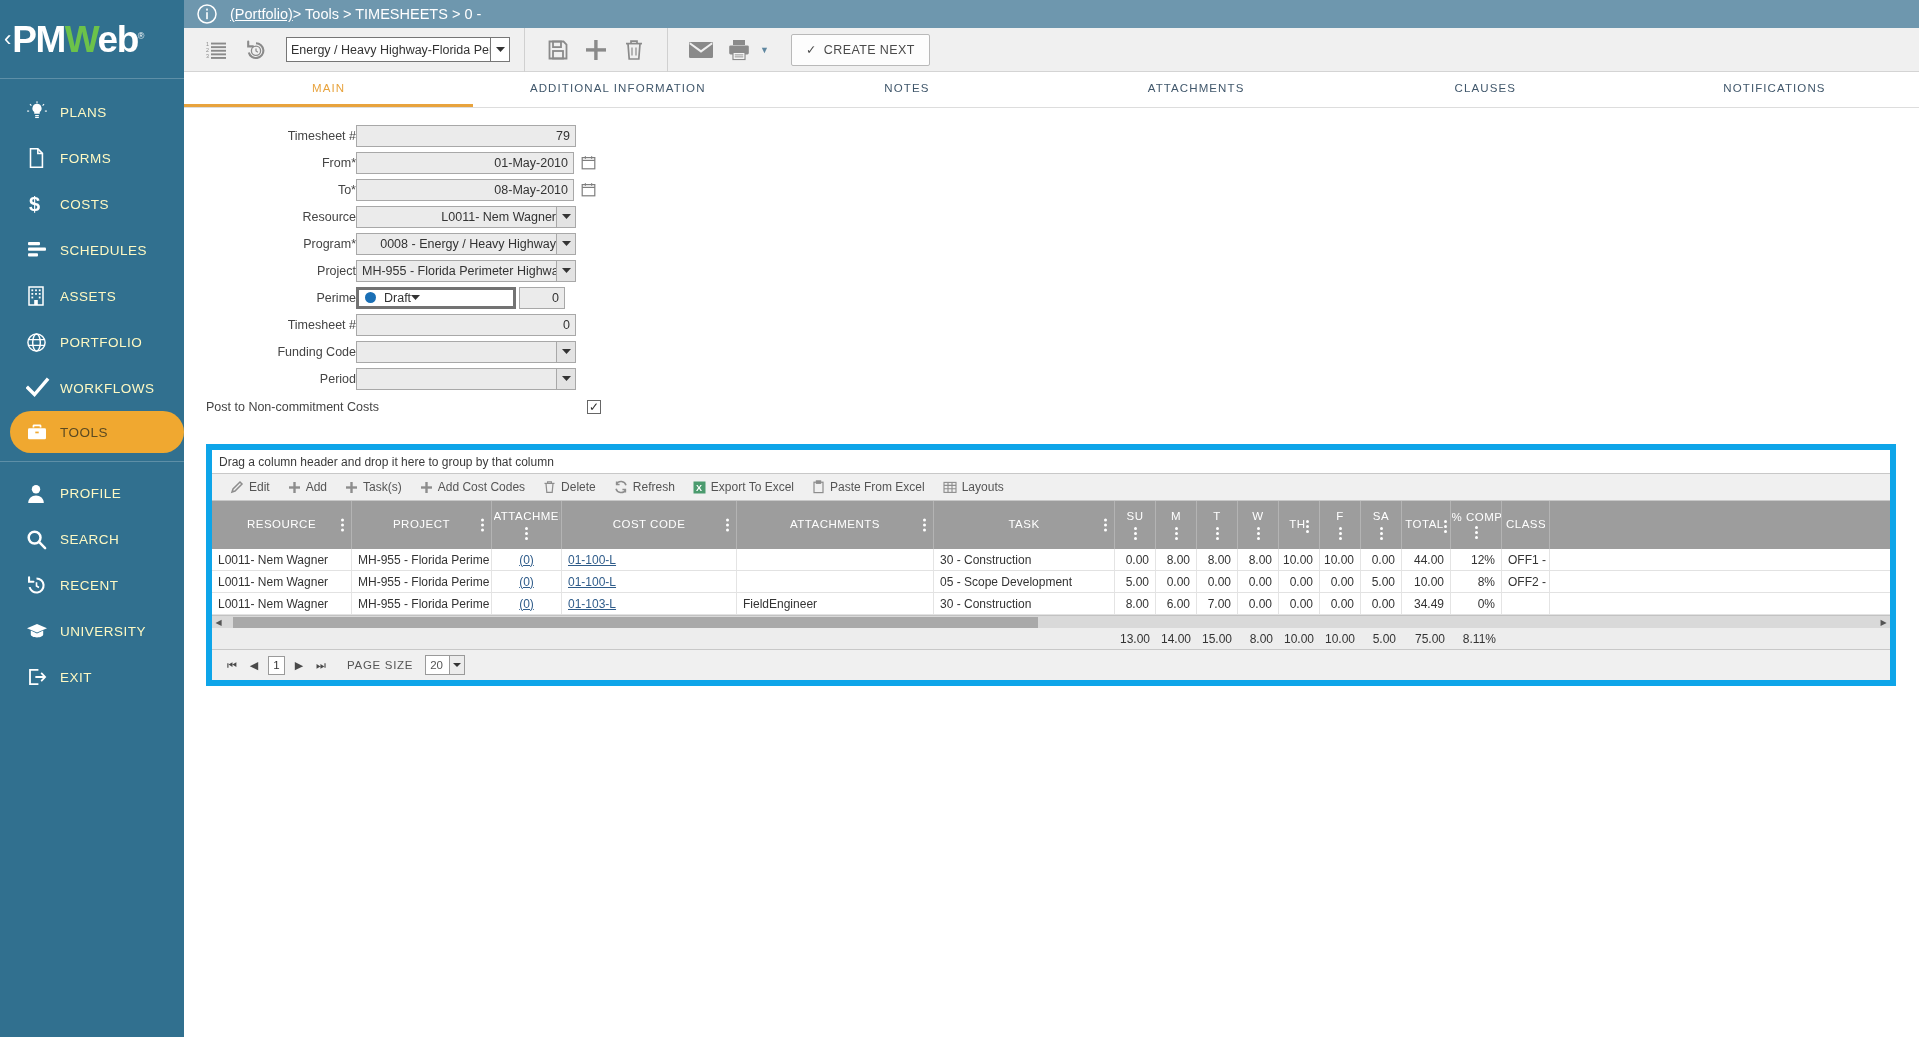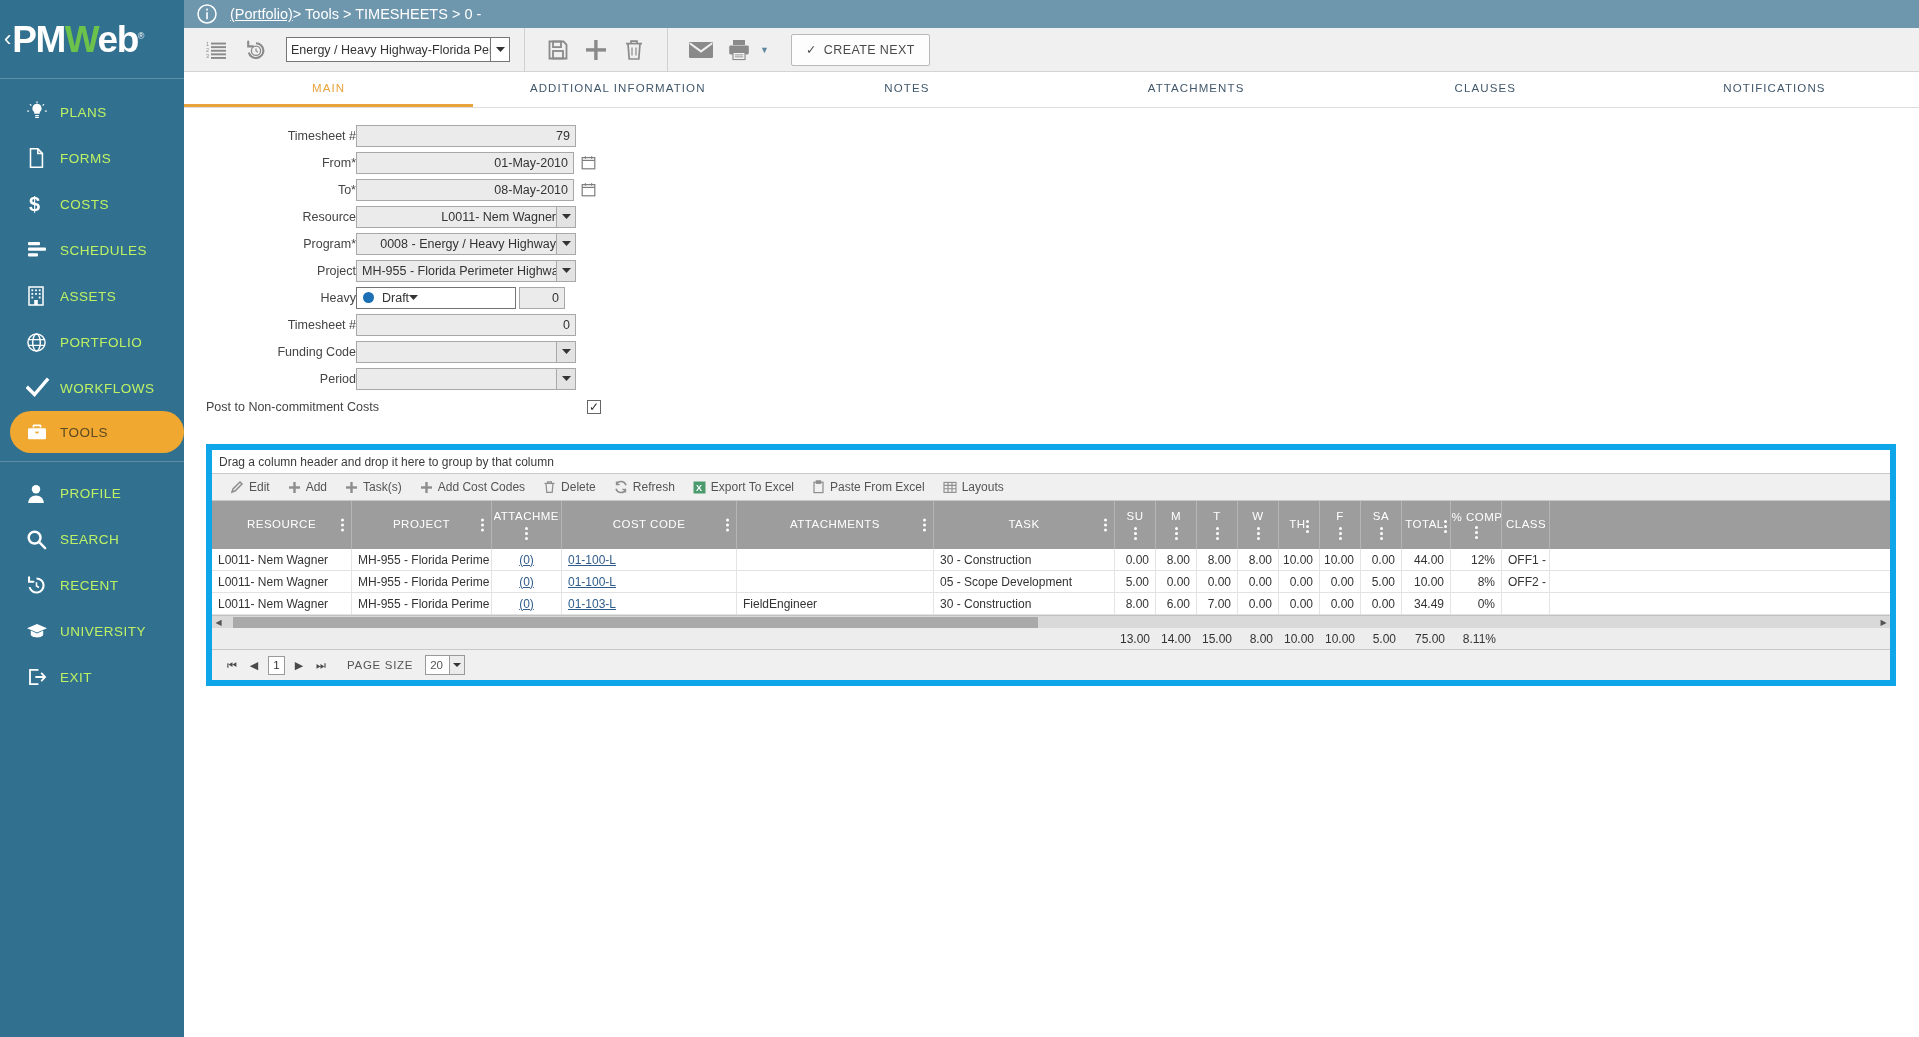--- a/index.html
+++ b/index.html
@@ -33,21 +33,21 @@
   .nav { padding-top: 10px; }
   .nav-item {
     display: flex; align-items: center; height: 46px;
     padding-left: 26px; cursor: pointer;
     font-size: 13px; letter-spacing: 0.6px;
   }
   .nav-item .nav-ico {
     width: 34px; min-width: 34px; display: flex; align-items: center;
     justify-content: flex-start; color: #fff;
   }
-  .nav-item .nav-lbl { color: #bef264; font-size: 13.5px; letter-spacing: .5px; }
+  .nav-item .nav-lbl { color: #fef9c3; font-size: 13.5px; letter-spacing: .5px; }
   .nav-item.active {
     background: #f0a830; border-radius: 24px;
     margin-right: 0px; margin-left: 10px; padding-left: 16px;
     width: 174px; height: 42px;
   }
   .nav-item.active .nav-lbl { color: #5b4a22; }
   .nav-item.active .nav-ico { color: #ffffff; }
   .nav-sep { height: 1px; background: rgba(255,255,255,0.22); margin: 8px 0; }
 
   
@@ -119,21 +119,21 @@
     width: 220px; height: 22px; border: 1px solid #a8a8a8; background: #ebebeb;
     display: flex; align-items: center; font-size: 12.5px; color: #333;
   }
   .dd .dtxt { flex: 1; padding-left: 5px; overflow: hidden; white-space: nowrap; }
   .dd .darrow {
     width: 19px; height: 20px; border-left: 1px solid #a8a8a8;
     display: flex; align-items: center; justify-content: center; background: #e3e3e3;
   }
   .cal-ico { margin-left: 7px; color: #7e7e7e; }
   .status-dd {
-    width: 160px; height: 22px; border: 1px solid #737373; background: #fff;
+    width: 160px; height: 22px; border: 3px solid #737373; background: #fff;
     display: flex; align-items: center; font-size: 12.5px; color: #333;
   }
   .status-dot {
     width: 11px; height: 11px; border-radius: 50%; background: #1a6fb5;
     margin: 0 8px 0 6px; flex-shrink: 0;
   }
   .status-num {
     width: 46px; height: 22px; border: 1px solid #a8a8a8; background: #ebebeb;
     margin-left: 3px; font-size: 12.5px; color: #333;
     display: flex; align-items: center; justify-content: flex-end; padding-right: 5px;
@@ -576,21 +576,21 @@
               <span class="darrow">
                   <svg width="9" height="7" viewBox="0 0 9 7">
                     <path d="M0 1h9L4.5 6z" fill="#333"></path>
                   </svg>
                 </span>
             </div>
           </div>
         </div>
 
         <div class="frow">
-          <div class="flabel">Heavy</div>
+          <div class="flabel">Perime</div>
           <div class="fctl">
             <div class="status-dd">
               <span class="status-dot"></span>
               <span class="dtxt">Draft</span>
               <span class="darrow">
                   <svg width="9" height="7" viewBox="0 0 9 7">
                     <path d="M0 1h9L4.5 6z" fill="#333"></path>
                   </svg>
                 </span>
             </div>

